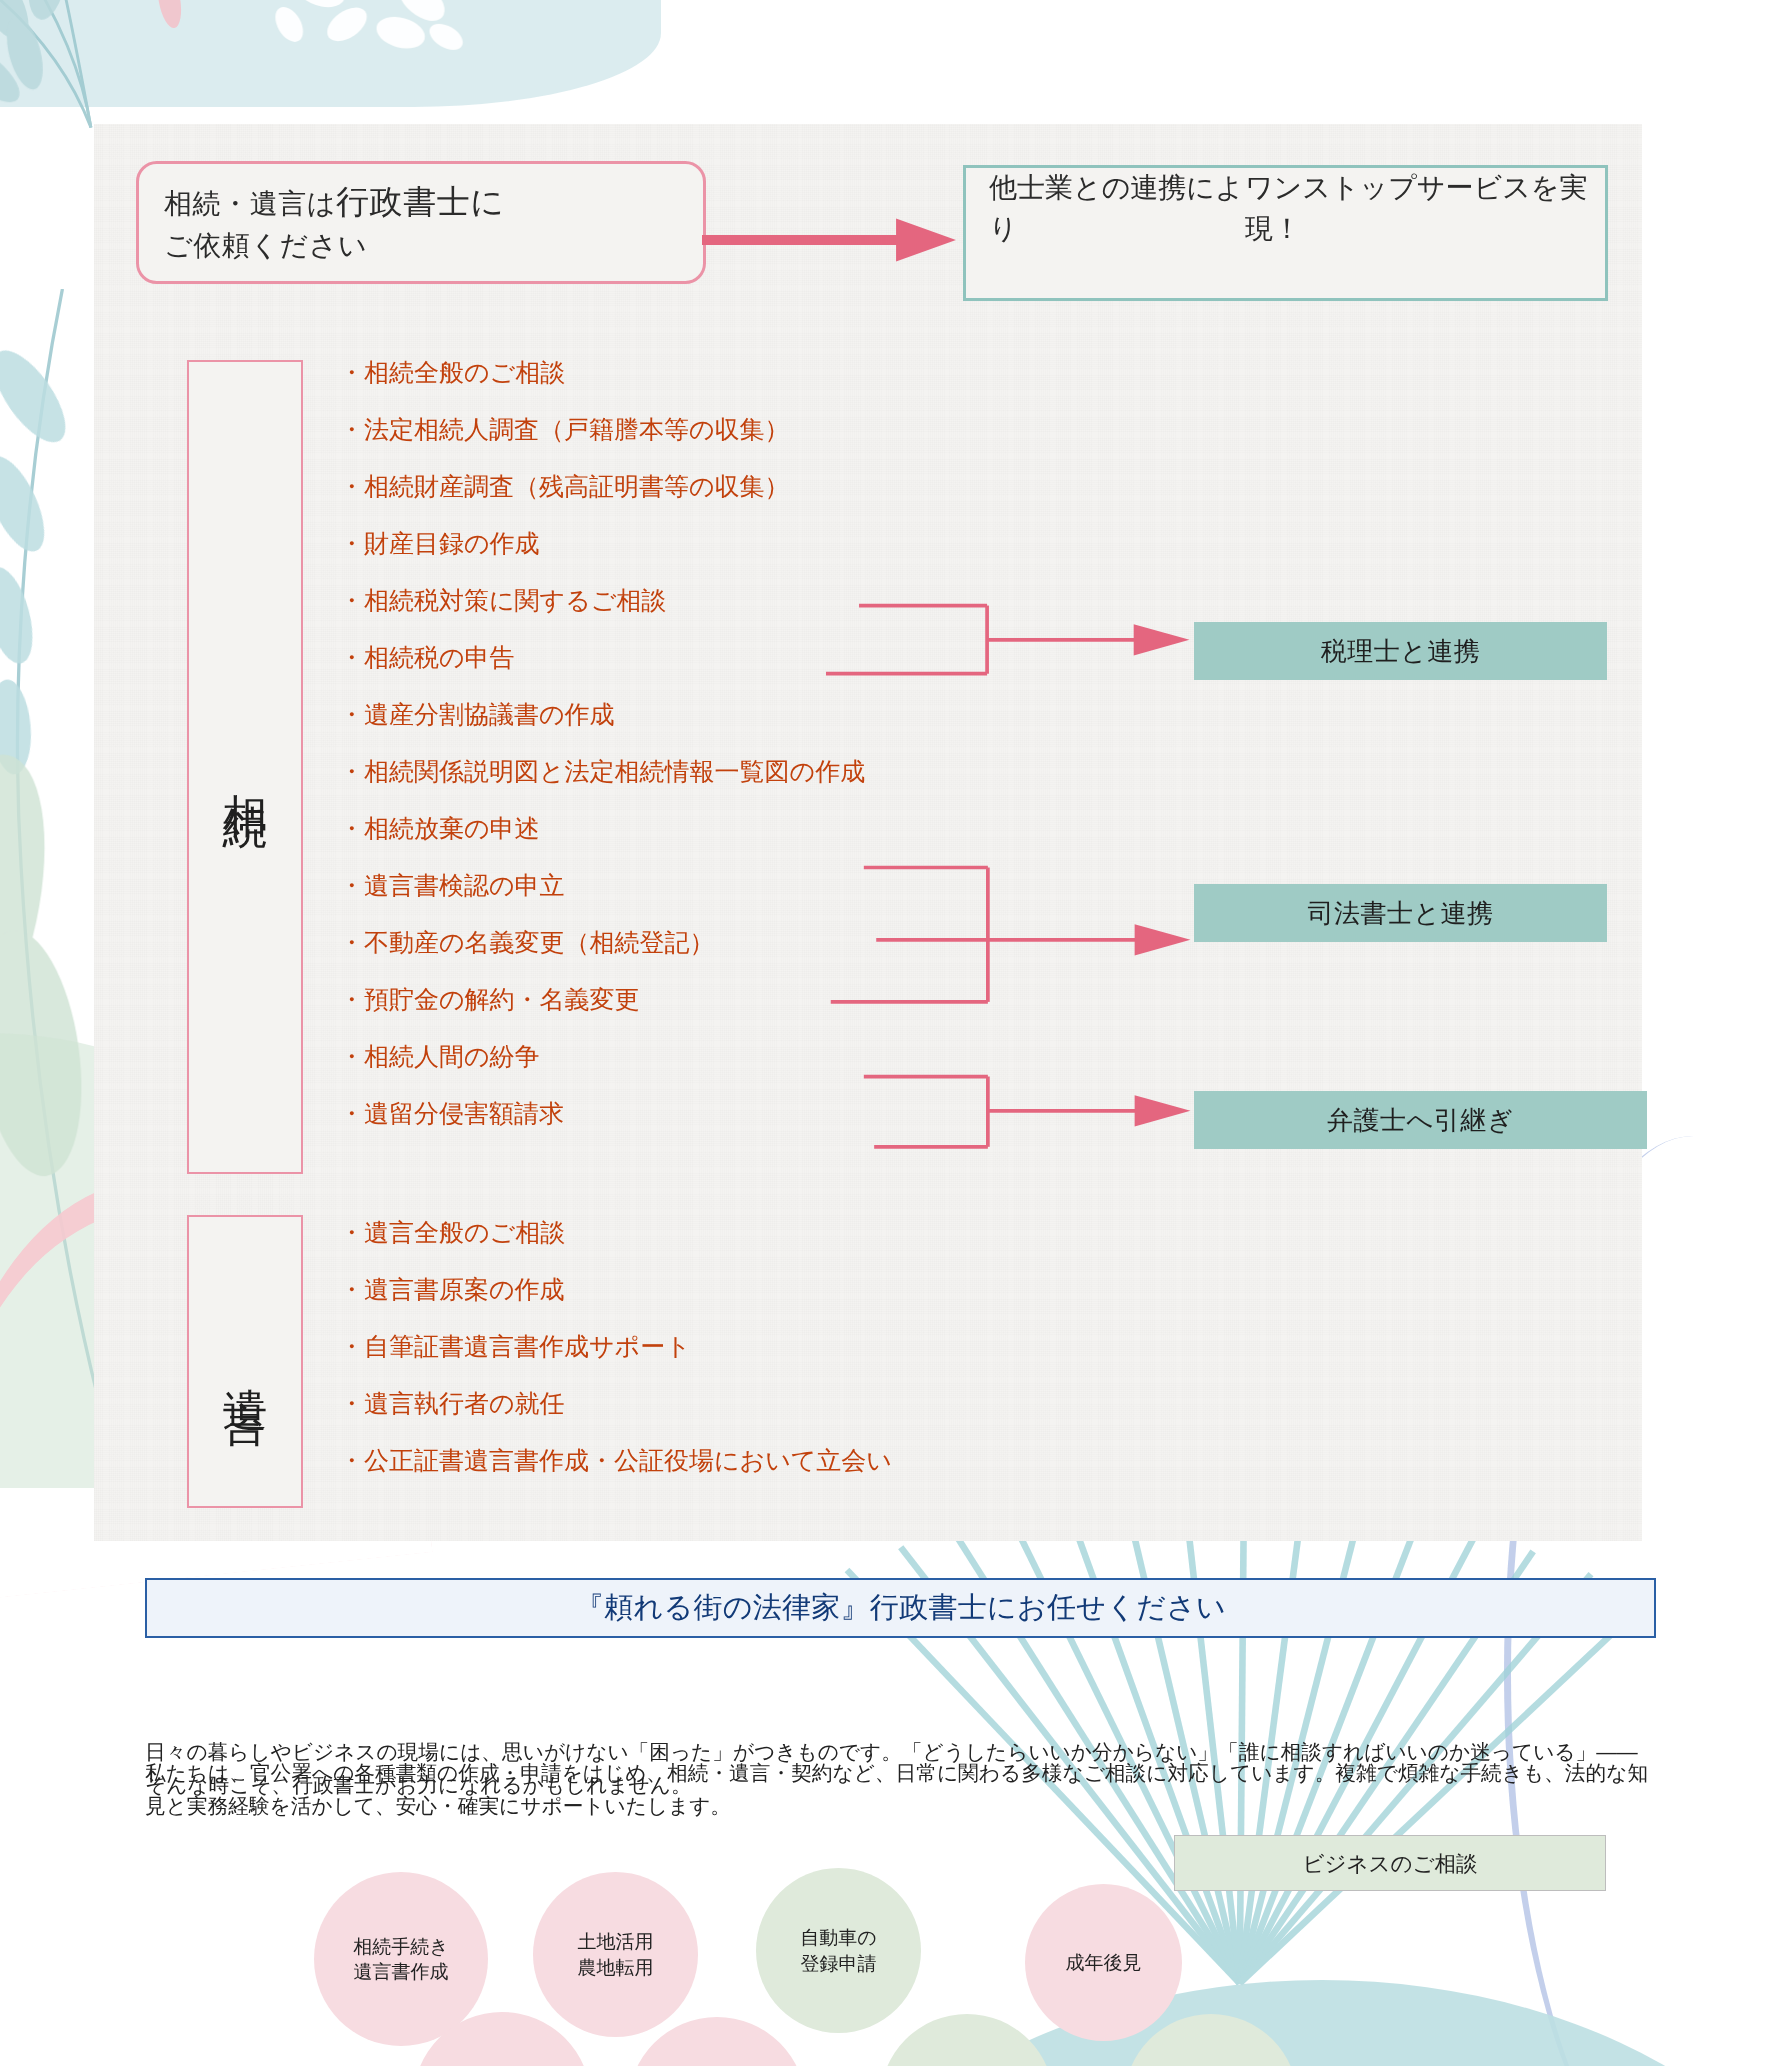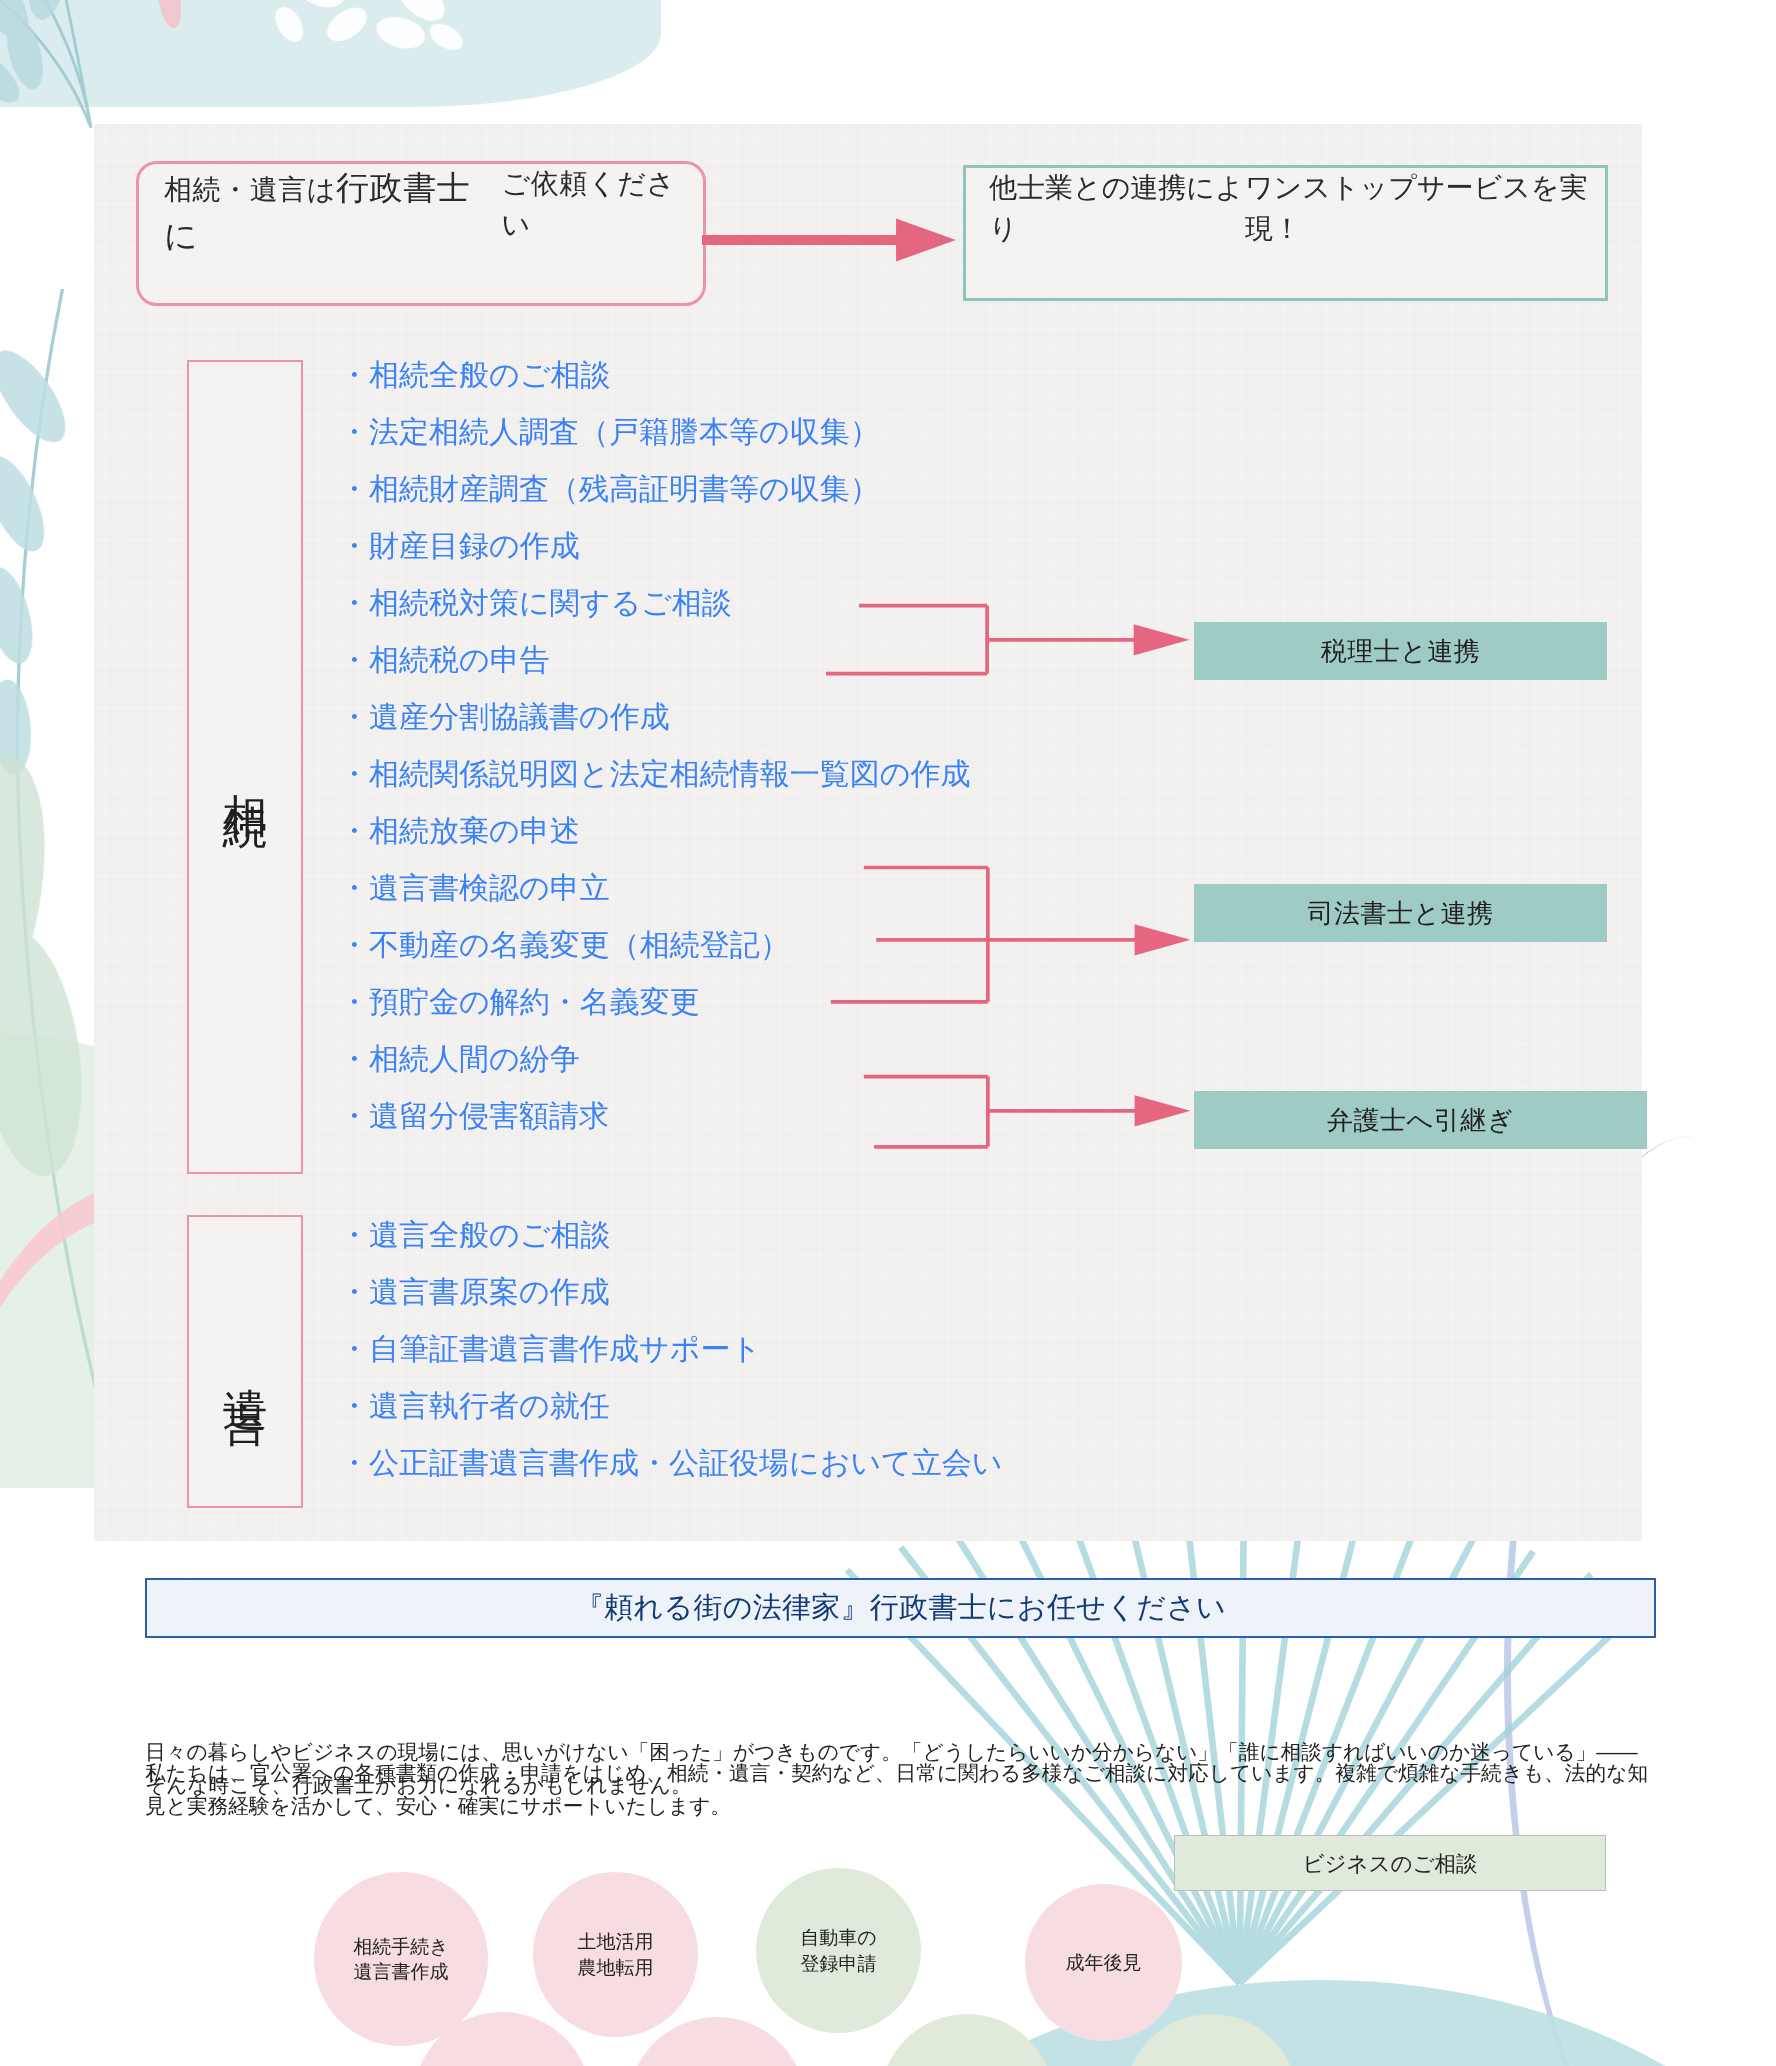--- a/index.html
+++ b/index.html
@@ -95,26 +95,26 @@
     background:
       repeating-linear-gradient(90deg, rgba(0,0,0,.012) 0 0.8px, rgba(255,255,255,0) 0.8px 2.1px),
       repeating-linear-gradient(0deg, rgba(0,0,0,.010) 0 0.8px, rgba(255,255,255,0) 0.8px 2.1px);
     pointer-events: none;
   }
 
   
   .pink-box {
     position: absolute;
     left: 136px; top: 161px;
-    width: 570px; height: 145px;
+    width: 570px; height: 123px;
     border: 3.3px solid #eb93a7;
     border-radius: 20.7px;
     background: #f4f3f1;
     display: flex;
-    flex-direction: row;
+    flex-direction: column;
     justify-content: center;
     padding-left: 25px;
     box-sizing: border-box;
   }
   .pink-box .line {
     font-size: 28px;
     color: #2b2b2b;
     line-height: 1.45;
     letter-spacing: .02em;
   }
@@ -171,22 +171,22 @@
     width: 112px; height: 289px;
   }
 
   
   .items {
     position: absolute;
     left: 339px; top: 360px;
     width: 1198px;
   }
   .item {
-    font-size: 30px;
-    color: #3b82f6;
+    font-size: 25px;
+    color: #c2410c;
     line-height: 1;
     height: 29px;
     margin-bottom: 28px;
     white-space: nowrap;
   }
   .items2 {
     position: absolute;
     left: 339px; top: 1220px;
     width: 1198px;
   }

